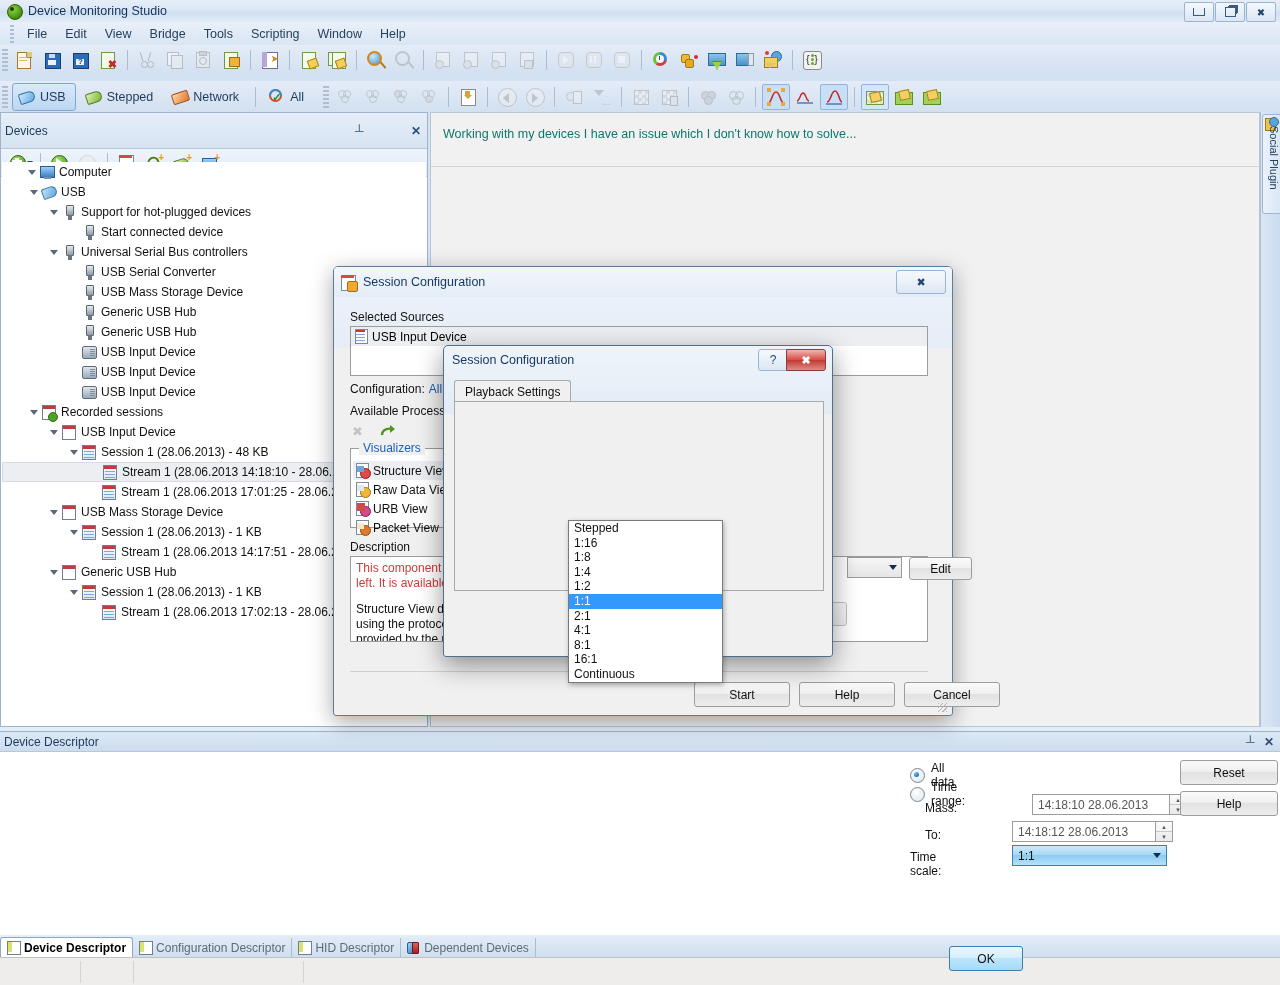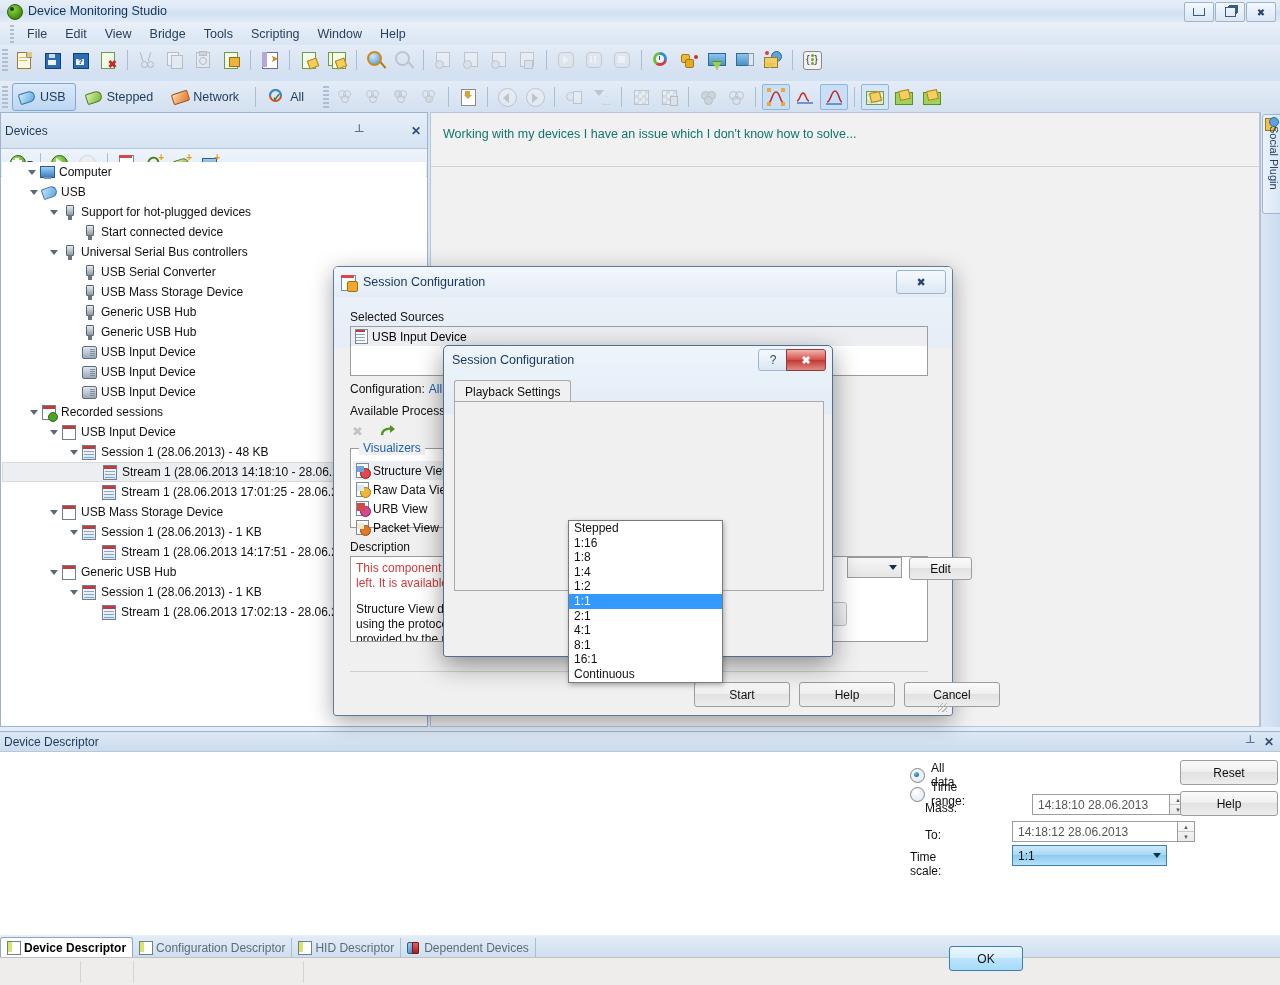--- a/index.html
+++ b/index.html
@@ -1059,21 +1059,21 @@
     <div style="position:absolute;left:588px;top:448px;display:flex;z-index:5">
       <div class="txtfld" style="width:138px">14:18:10 28.06.2013</div>
       <div class="spin">
           <div>▲</div>
           <div>▼</div>
         </div>
     </div>
 
     <div style="position:absolute;left:481px;top:482px;z-index:5" class="lbl">To:</div>
     <div style="position:absolute;left:568px;top:475px;display:flex;z-index:5">
-      <div class="txtfld" style="width:166px">14:18:12 28.06.2013</div>
+      <div class="txtfld" style="width:144px">14:18:12 28.06.2013</div>
       <div class="spin">
           <div>▲</div>
           <div>▼</div>
         </div>
     </div>
 
     <div style="position:absolute;left:466px;top:504px;z-index:5" class="lbl">Time scale:</div>
     <div class="combo" style="position:absolute;left:568px;top:499px;width:155px;z-index:7">
       <span>1:1</span>
       <span class="arrowbox">

